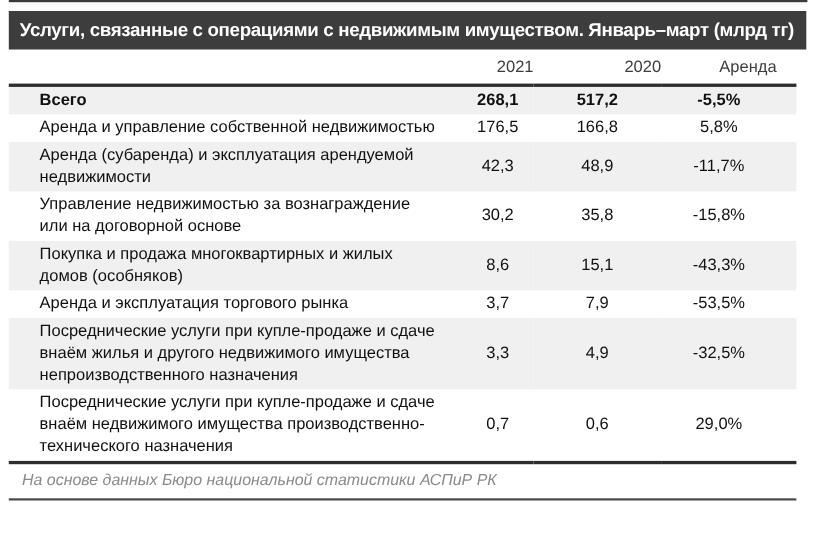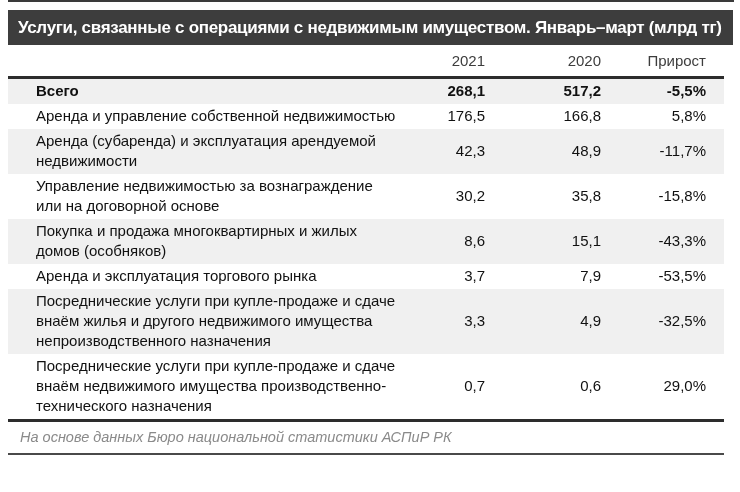--- a/index.html
+++ b/index.html
@@ -42,21 +42,21 @@
     height: 32px;
     text-align: right;
     vertical-align: middle;
     margin-top: 36px;
   }
   table.data td {
     font-size: 15px;
     color: #111111;
     line-height: 20px;
     padding: 2.5px 0;
-    text-align: right;
+    text-align: center;
     vertical-align: middle;
   }
   table.data .name-col {
     text-align: left;
     padding-left: 28px;
     white-space: pre-line;
   }
   table.data .last-col { padding-right: 18px; }
   table.data tbody tr:nth-child(odd) { background: #f0f0f0; }
   table.data tr.total td { font-weight: 700; }
@@ -97,21 +97,21 @@
     <col style="width:412px">
       <col style="width:65px">
       <col style="width:116px">
       <col style="width:123px">
   </colgroup>
   <thead>
     <tr>
       <th class="name-col"></th>
       <th>2021</th>
       <th>2020</th>
-      <th class="last-col">Прирост</th>
+      <th class="last-col">Аренда</th>
     </tr>
   </thead>
   <tbody>
     <tr class="total">
       <td class="name-col">Всего</td>
       <td>268,1</td>
       <td>517,2</td>
       <td class="last-col">-5,5%</td>
     </tr>
     <tr>

